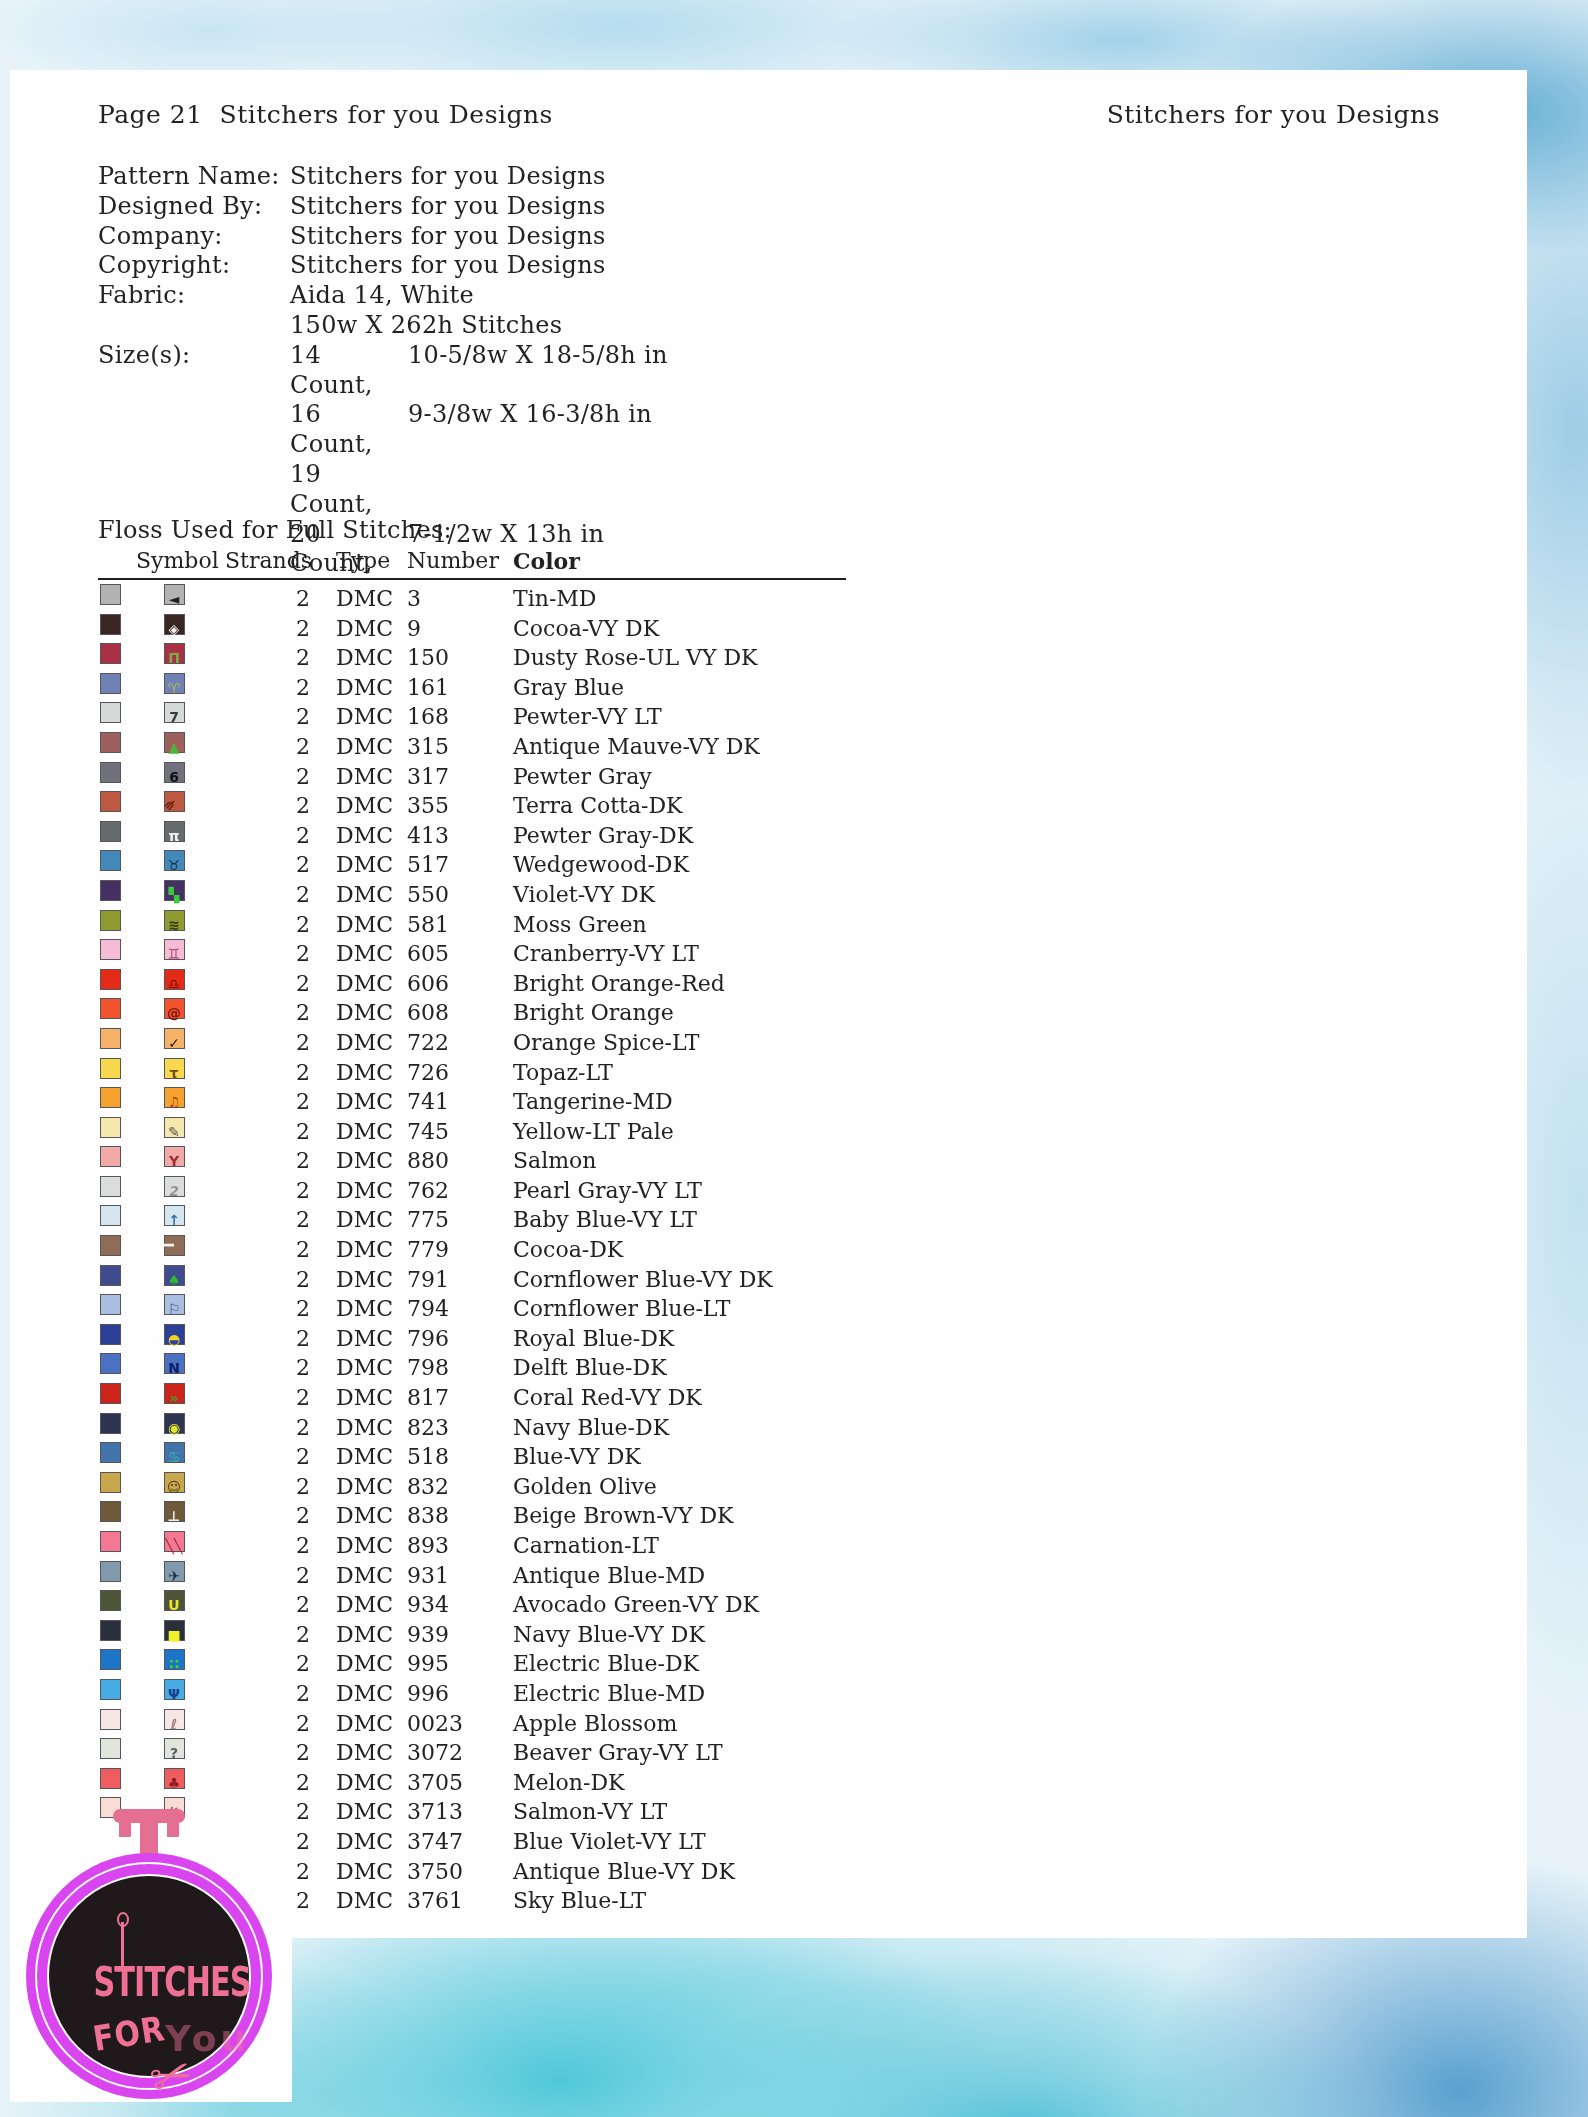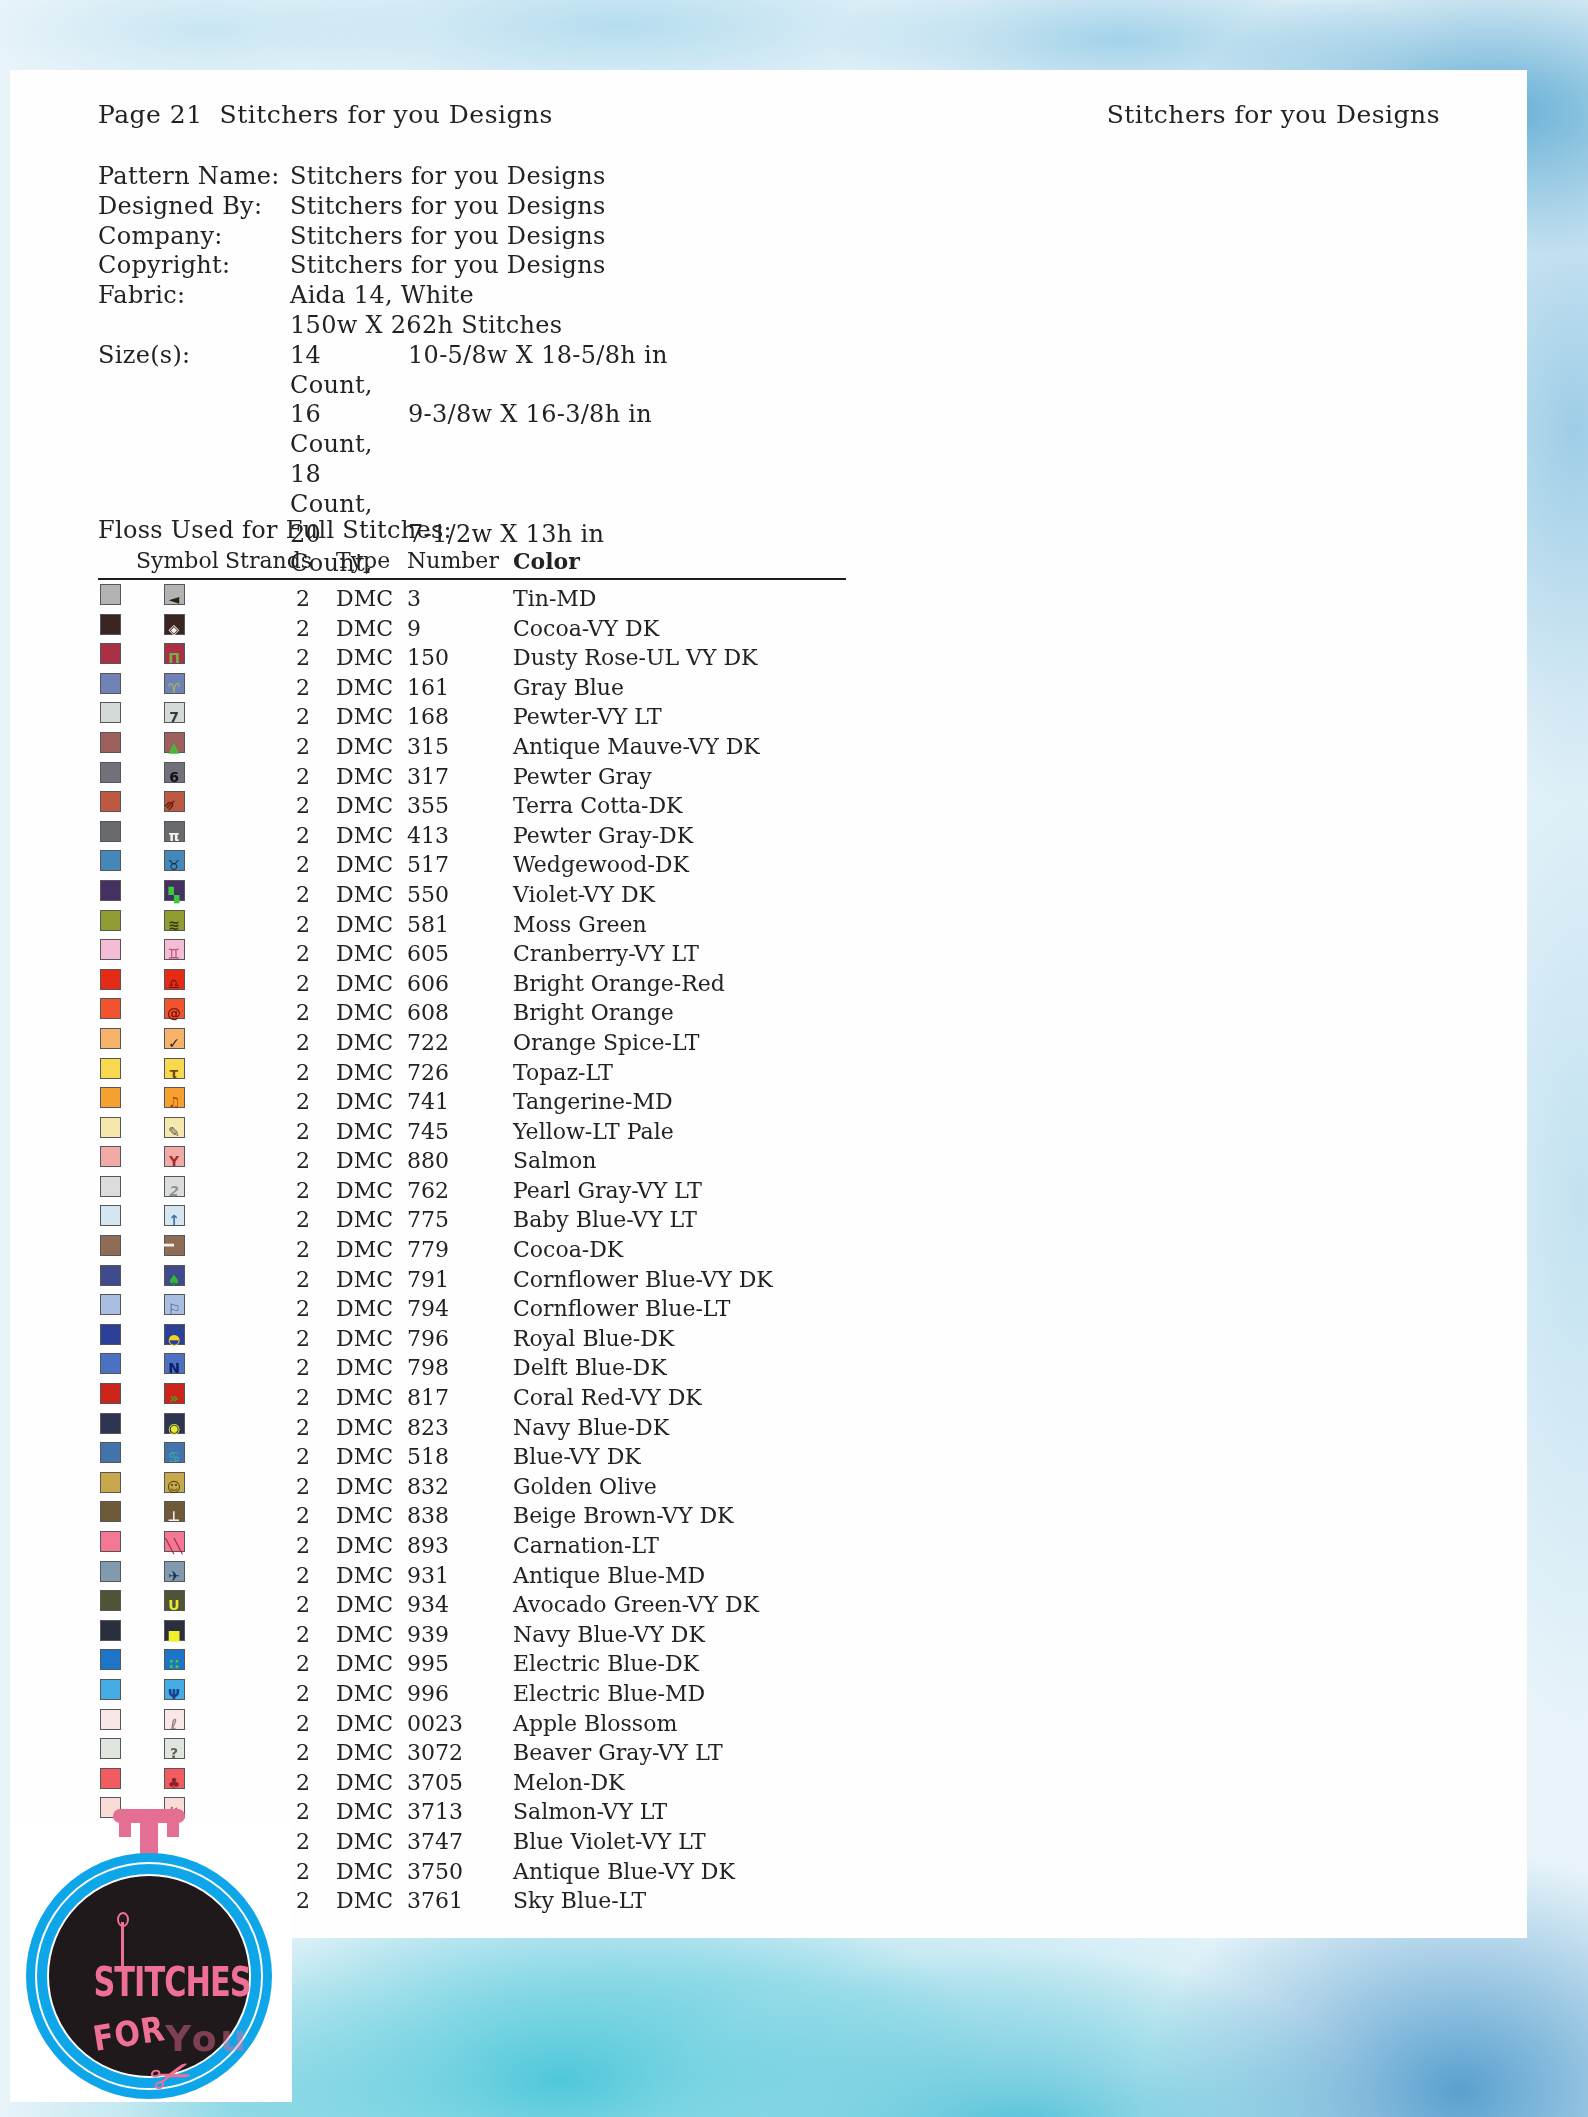--- a/index.html
+++ b/index.html
@@ -68,21 +68,21 @@
   .c-type{left:326px;}
   .c-num{left:397px;}
   .c-name{left:503px;}
 
   
   .logo{position:absolute;left:10px;top:1823px;width:282px;height:279px;background:#fff;}
   .screw-bar{position:absolute;left:103px;top:-14px;width:72px;height:14px;border-radius:7px;background:#e56f92;}
   .screw-nub-l,.screw-nub-r{position:absolute;top:-2px;width:12px;height:16px;background:#e56f92;}
   .screw-nub-l{left:109px;} .screw-nub-r{left:157px;}
   .screw-stem{position:absolute;left:130px;top:-6px;width:18px;height:40px;background:#e56f92;}
-  .hoop{position:absolute;left:16px;top:30px;width:246px;height:246px;border-radius:50%;background:#0ea5e9;}
+  .hoop{position:absolute;left:16px;top:30px;width:246px;height:246px;border-radius:50%;background:#d946ef;}
   .hoop::before{content:"";position:absolute;inset:9px;border-radius:50%;border:2px solid #fff;}
   .hoop-black{position:absolute;inset:21px;border-radius:50%;background:#1f191c;border:2px solid #fff;box-sizing:border-box;}
   .l-needle{position:absolute;left:72px;top:46px;width:3px;height:46px;background:#ee7195;}
   .l-needle::before{content:"";position:absolute;left:-4px;top:-10px;width:8px;height:11px;border:2.5px solid #ee7195;border-radius:50%;}
   .l-stitches{position:absolute;left:20px;top:88px;width:206px;text-align:center;
     font-family:"DejaVu Sans",sans-serif;font-weight:800;font-size:31px;color:#ee7195;
     letter-spacing:-1px;transform:scale(.98,1.3);}
   .l-for{position:absolute;left:44px;top:140px;font-family:"DejaVu Sans",sans-serif;
     font-weight:800;font-size:30px;color:#ee7195;transform:rotate(-9deg) scaleY(1.15);letter-spacing:1px;}
   .l-you{position:absolute;left:116px;top:142px;font-family:"DejaVu Sans",sans-serif;
@@ -117,21 +117,21 @@
         <span>14 Count,</span>
         <span>10-5/8w X 18-5/8h in</span>
       </span>
       <span></span>
       <span class="sizeline">
         <span>16 Count,</span>
         <span>9-3/8w X 16-3/8h in</span>
       </span>
       <span></span>
       <span class="sizeline">
-        <span>18 Count,</span>
+        <span>19 Count,</span>
       </span>
       <span></span>
       <span class="sizeline">
         <span>20 Count,</span>
         <span>7-1/2w X 13h in</span>
       </span>
     </div>
 
     <div class="floss-title">Floss Used for Full Stitches:</div>
 

